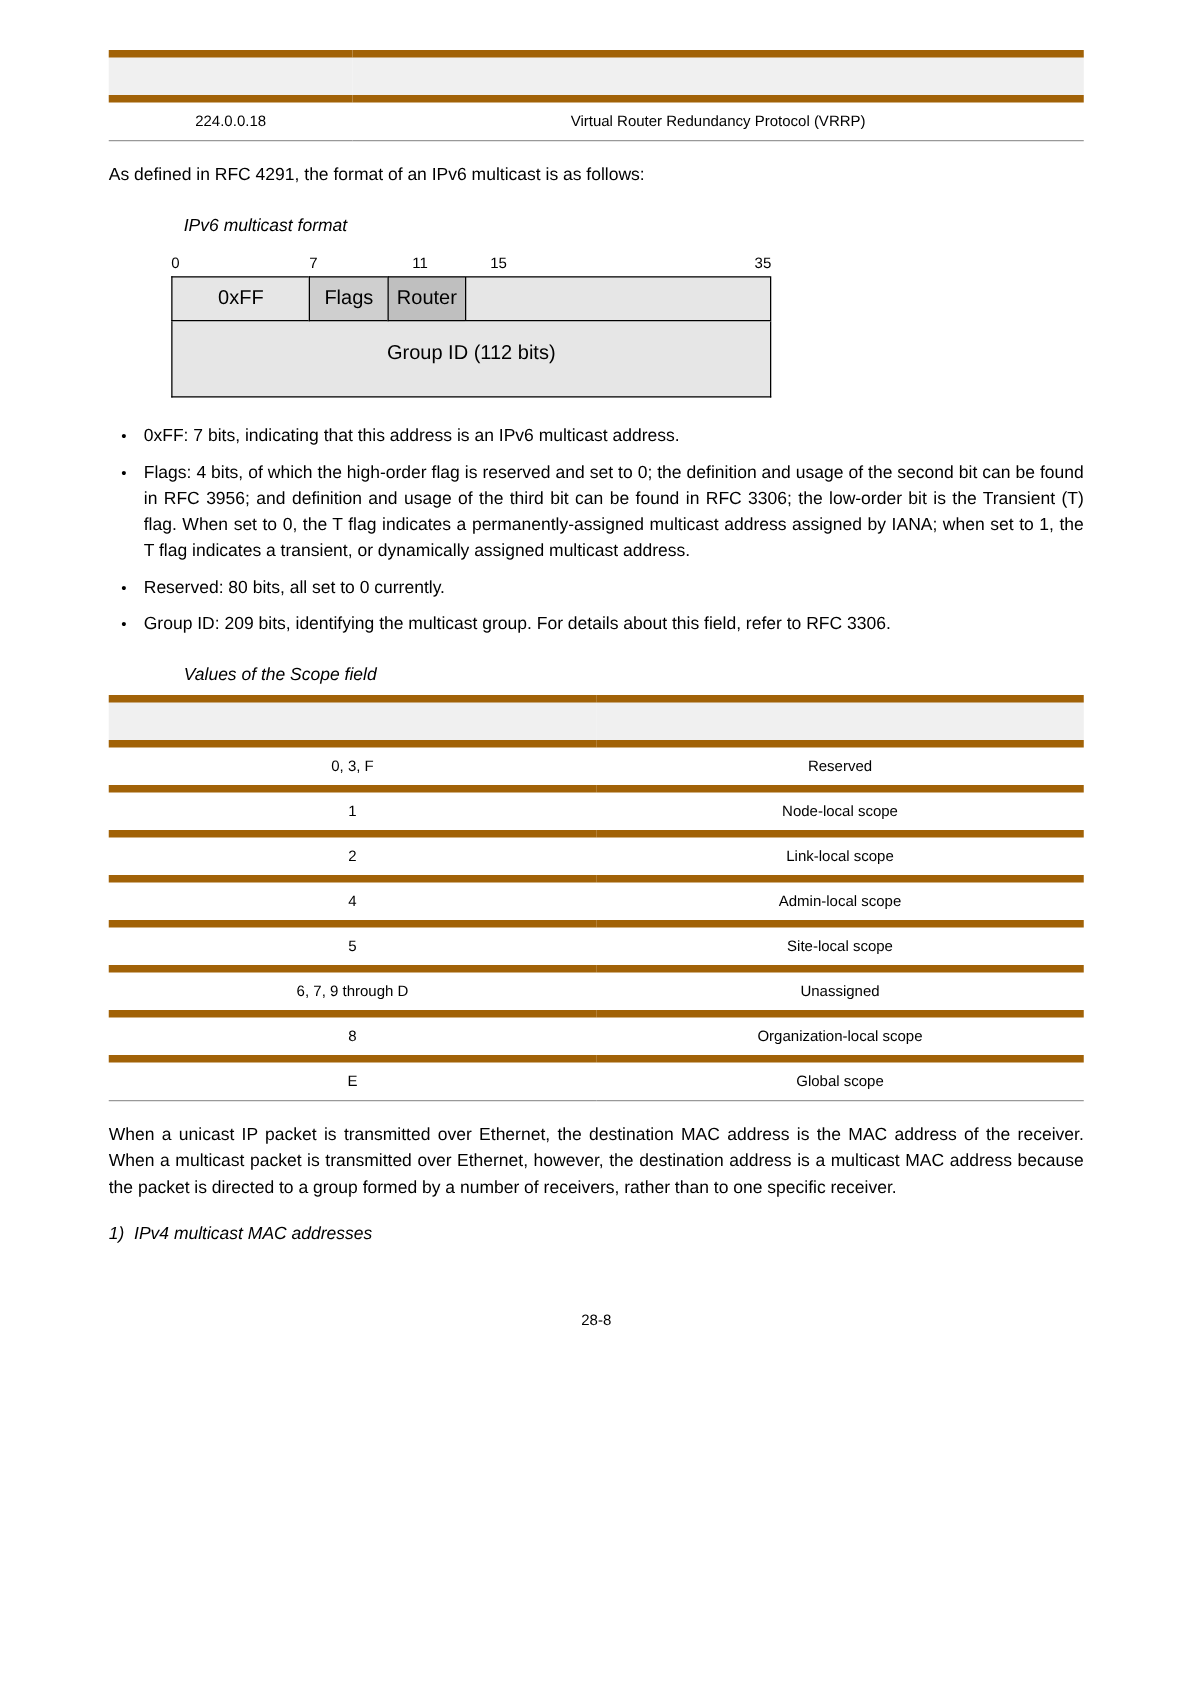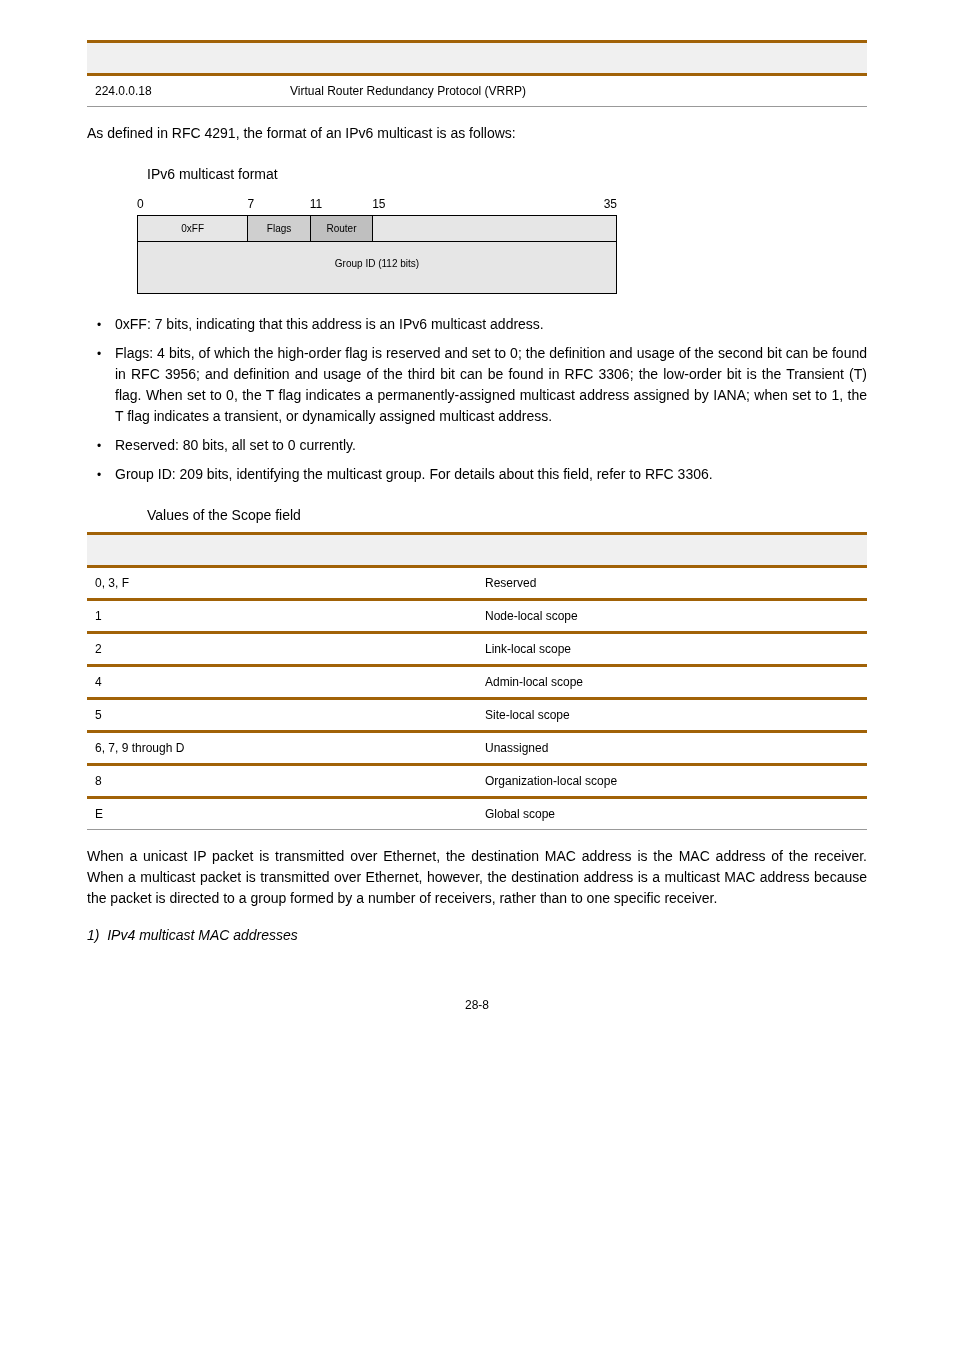--- a/index.html
+++ b/index.html
@@ -10,24 +10,24 @@
     margin: 40px auto;
     padding: 0 50px;
     line-height: 1.5;
   }
   table {
     border-collapse: collapse;
     width: 100%;
     font-size: 12px;
   }
   table.simple-table td, table.simple-table th {
-    border-top: 3px solid #a16207;
+    border-top: 6px solid #a16207;
     border-bottom: 1px solid #999;
     padding: 6px 8px;
-    text-align: left;
+    text-align: center;
   }
   table.simple-table tr.header-row td {
     background: #f0f0f0;
     height: 18px;
   }
   table.two-col td:first-child {
     width: 25%;
   }
   table.scope-table td:first-child {
     width: 50%;
@@ -45,21 +45,21 @@
   .bit-row div {
     text-align: left;
   }
   .diagram-row1 {
     display: flex;
     width: 100%;
   }
   .diagram-row1 div, .diagram-row2 {
     border: 1px solid #000;
     box-sizing: border-box;
-    font-size: 10px;
+    font-size: 16px;
     padding: 5px 0;
     text-align: center;
     background: #e6e6e6;
   }
   .diagram-row1 .ff { flex: 0 0 23%; background: #e6e6e6; border-right: none; }
   .diagram-row1 .flags { flex: 0 0 13%; background: #cfcfcf; border-right: none; }
   .diagram-row1 .scope { flex: 0 0 13%; background: #bfbfbf; border-right: none; }
   .diagram-row1 .blank { flex: 1; background: #e6e6e6; }
   .diagram-row2 {
     width: 100%;
@@ -79,20 +79,21 @@
   ul.bullets li::before {
     content: "•";
     position: absolute;
     left: -18px;
     font-size: 12px;
     top: 2px;
   }
   .caption {
     margin: 20px 0 6px 60px;
     font-size: 14px;
+    font-style: italic;
   }
   .para {
     margin: 16px 0;
     text-align: justify;
   }
   .link { color: #0066cc; text-decoration: underline; }
   .num-item {
     margin: 8px 0 8px 0px;
     font-style: italic;
   }
@@ -119,21 +120,21 @@
   </table>
 
 <p class="para">As defined in RFC 4291, the format of an IPv6 multicast is as follows:</p>
 
 <div class="caption">IPv6 multicast format</div>
 
 <div class="diagram-wrap">
   <div class="bit-row">
     <div style="flex:0 0 23%;">0</div>
     <div style="flex:0 0 13%;">7</div>
-    <div style="flex:0 0 13%;">11</div>
+    <div style="flex:0 0 13%;margin-left:20px;">11</div>
     <div style="flex:1;">15</div>
     <div style="text-align:right;">35</div>
   </div>
   <div class="diagram-row1">
     <div class="ff">0xFF</div>
     <div class="flags">Flags</div>
     <div class="scope">Router</div>
     <div class="blank"></div>
   </div>
   <div class="diagram-row2">Group ID (112 bits)</div>

